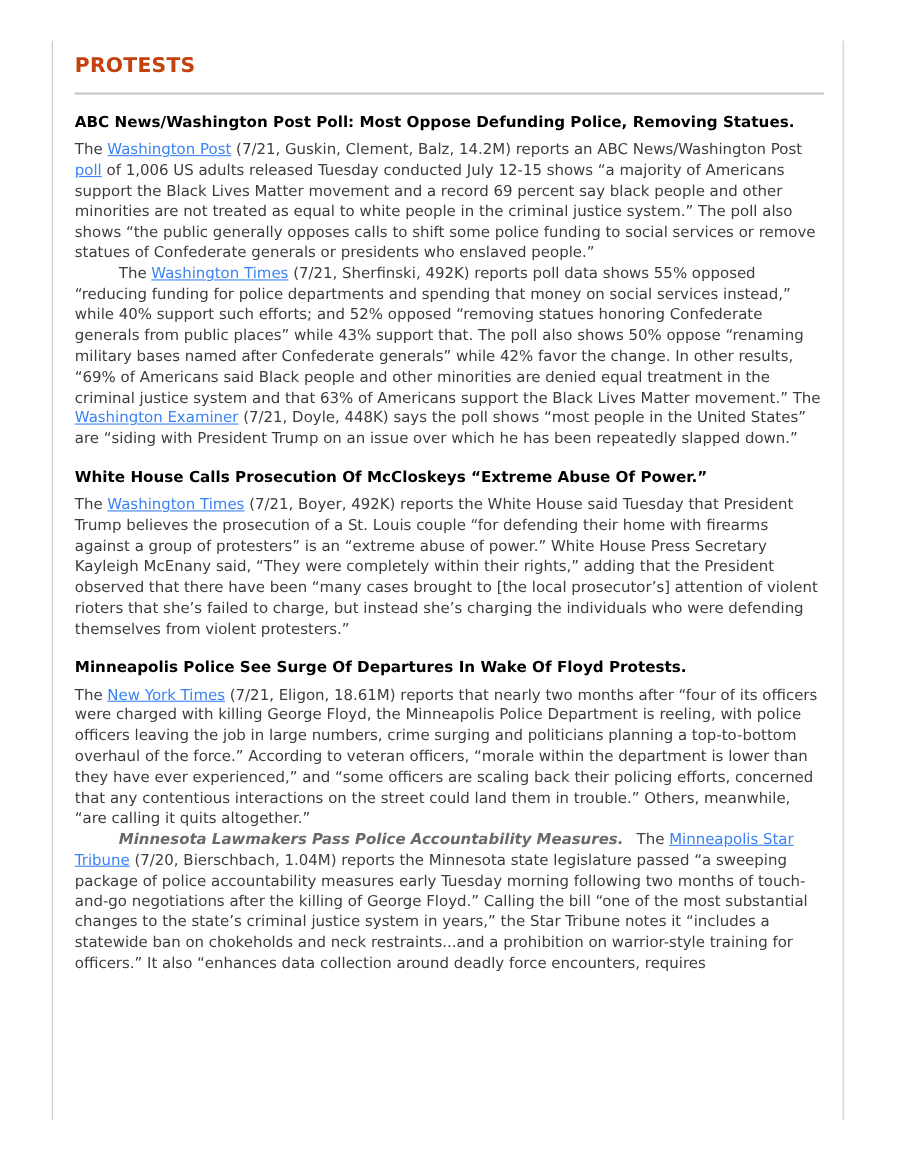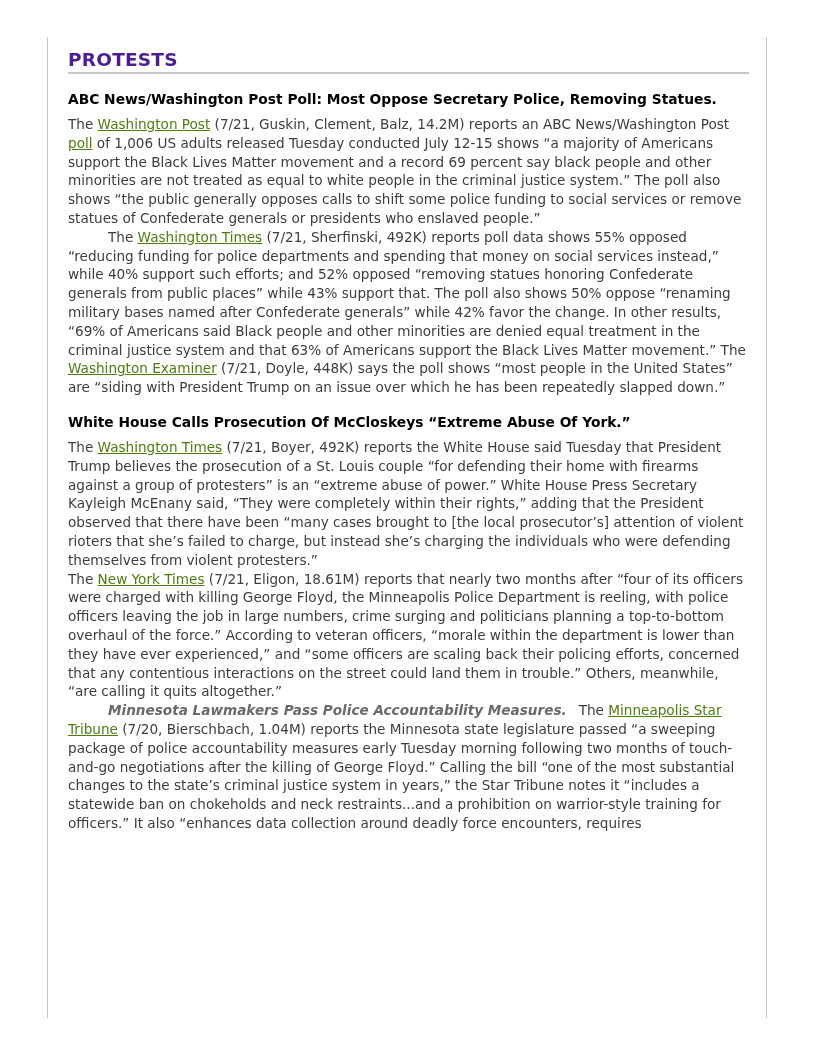--- a/index.html
+++ b/index.html
@@ -8,56 +8,57 @@
     position: absolute; left: 47px; top: 37px; width: 720px; height: 981px;
     border-left: 1px solid #c8c8c8; border-right: 1px solid #c8c8c8;
     box-sizing: border-box;
   }
   .content {
     position: absolute; left: 20px; top: 10px; width: 681px;
     font-family: "DejaVu Sans", sans-serif; font-size: 13.6px; line-height: 18.8px;
     color: #3d3d3d;
   }
   .section-title {
-    color: #4c1d95; font-weight: bold; font-size: 18.5px; line-height: 22px;
-    margin: 2px 0 0 0; padding-bottom: 1px; border-bottom: 2px solid #c8c8c8;
+    color: #c2410c; font-weight: bold; font-size: 18.5px; line-height: 22px;
+    margin: 2px 0 0 0; padding-bottom: 13px; border-bottom: 2px solid #c8c8c8;
     letter-spacing: 0.2px;
   }
   .headline {
     color: #000; font-weight: bold; font-size: 13.8px; line-height: 19px;
     margin: 16px 0 6px 0;
   }
   .headline.first { margin-top: 16px; }
   p { margin: 0; }
   p.indent { text-indent: 40px; }
-  a { color: #4d7c0f; text-decoration: underline; }
+  a { color: #3b82f6; text-decoration: underline; }
   .subhead { font-weight: bold; font-style: italic; color: #6a6a6a; margin-top: 17px; }
   .gap { display: inline-block; width: 12px; }
 </style>
 </head>
 <body>
 
 <div class="page">
   <div class="content">
 
     <h2 class="section-title">PROTESTS</h2>
 
     <div>
-      <h3 class="headline first">ABC News/Washington Post Poll: Most Oppose Secretary Police, Removing Statues.</h3>
+      <h3 class="headline first">ABC News/Washington Post Poll: Most Oppose Defunding Police, Removing Statues.</h3>
       <p><span>The </span><a href="#">Washington Post</a><span> (7/21, Guskin, Clement, Balz, 14.2M) reports an ABC News/Washington Post </span><a href="#">poll</a><span> of 1,006 US adults released Tuesday conducted July 12-15 shows “a majority of Americans support the Black Lives Matter movement and a record 69 percent say black people and other minorities are not treated as equal to white people in the criminal justice system.” The poll also shows “the public generally opposes calls to shift some police funding to social services or remove statues of Confederate generals or presidents who enslaved people.”</span></p>
       <p class="indent"><span>The </span><a href="#">Washington Times</a><span> (7/21, Sherfinski, 492K) reports poll data shows 55% opposed “reducing funding for police departments and spending that money on social services instead,” while 40% support such efforts; and 52% opposed “removing statues honoring Confederate generals from public places” while 43% support that. The poll also shows 50% oppose “renaming military bases named after Confederate generals” while 42% favor the change. In other results, “69% of Americans said Black people and other minorities are denied equal treatment in the criminal justice system and that 63% of Americans support the Black Lives Matter movement.” The </span><a href="#">Washington Examiner</a><span> (7/21, Doyle, 448K) says the poll shows “most people in the United States” are “siding with President Trump on an issue over which he has been repeatedly slapped down.”</span></p>
     </div>
 
     <div>
-      <h3 class="headline">White House Calls Prosecution Of McCloskeys “Extreme Abuse Of York.”</h3>
+      <h3 class="headline">White House Calls Prosecution Of McCloskeys “Extreme Abuse Of Power.”</h3>
       <p><span>The </span><a href="#">Washington Times</a><span> (7/21, Boyer, 492K) reports the White House said Tuesday that President Trump believes the prosecution of a St. Louis couple “for defending their home with firearms against a group of protesters” is an “extreme abuse of power.” White House Press Secretary Kayleigh McEnany said, “They were completely within their rights,” adding that the President observed that there have been “many cases brought to [the local prosecutor’s] attention of violent rioters that she’s failed to charge, but instead she’s charging the individuals who were defending themselves from violent protesters.”</span></p>
     </div>
 
     <div>
     </div>
 
     <div>
+      <h3 class="headline">Minneapolis Police See Surge Of Departures In Wake Of Floyd Protests.</h3>
       <p><span>The </span><a href="#">New York Times</a><span> (7/21, Eligon, 18.61M) reports that nearly two months after “four of its officers were charged with killing George Floyd, the Minneapolis Police Department is reeling, with police officers leaving the job in large numbers, crime surging and politicians planning a top-to-bottom overhaul of the force.” According to veteran officers, “morale within the department is lower than they have ever experienced,” and “some officers are scaling back their policing efforts, concerned that any contentious interactions on the street could land them in trouble.” Others, meanwhile, “are calling it quits altogether.”</span></p>
       <p class="indent"><span class="subhead">Minnesota Lawmakers Pass Police Accountability Measures.</span><span class="gap"></span><span>The </span><a href="#">Minneapolis Star Tribune</a><span> (7/20, Bierschbach, 1.04M) reports the Minnesota state legislature passed “a sweeping package of police accountability measures early Tuesday morning following two months of touch-and-go negotiations after the killing of George Floyd.” Calling the bill “one of the most substantial changes to the state’s criminal justice system in years,” the Star Tribune notes it “includes a statewide ban on chokeholds and neck restraints...and a prohibition on warrior-style training for officers.” It also “enhances data collection around deadly force encounters, requires</span></p>
     </div>
 
   </div>
 </div>
 
 </body></html>

